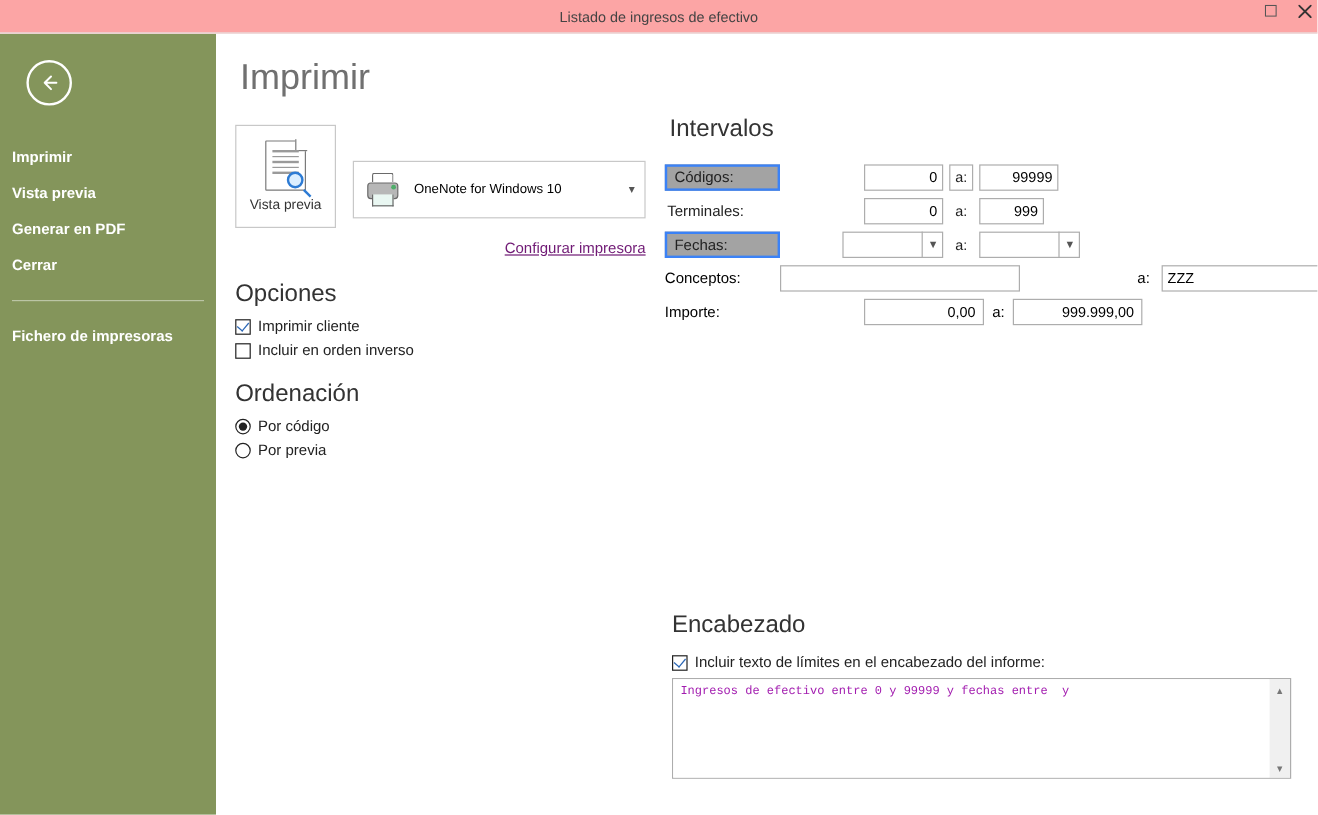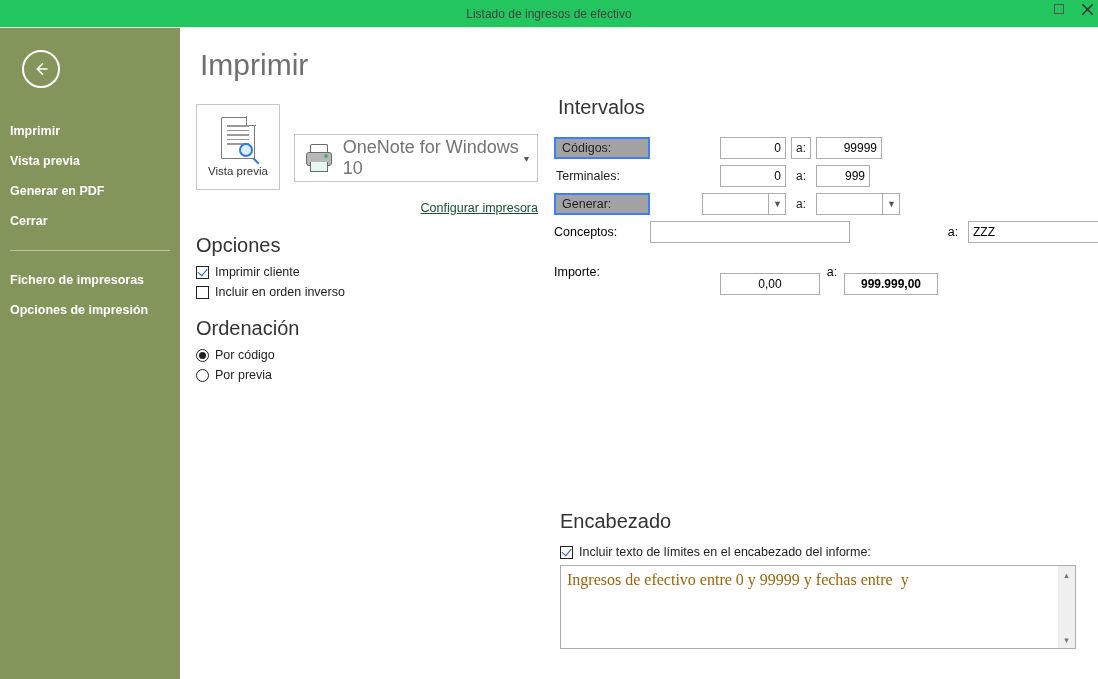--- a/index.html
+++ b/index.html
@@ -1,18 +1,18 @@
 <!DOCTYPE html>
 <html><head>
 <meta charset="utf-8">
 <style>
   * { box-sizing: border-box; margin: 0; padding: 0; font-family: "Segoe UI", Arial, sans-serif; }
   body { width: 1098px; height: 679px; background: #fff; overflow: hidden; position: relative; }
 
-  .titlebar { height: 28px; background: #22c55e; border-bottom: 1px solid #e6e6e6; display: flex; align-items: center; justify-content: center; position: relative; }
+  .titlebar { height: 28px; background: #fca5a5; border-bottom: 1px solid #e6e6e6; display: flex; align-items: center; justify-content: center; position: relative; }
   .titlebar .title { font-size: 12px; color: #444; }
   .win-controls { position: absolute; right: 4px; top: 2px; display: flex; gap: 14px; }
   .win-btn { width: 14px; height: 14px; display: flex; align-items: center; justify-content: center; font-size: 13px; color: #333; cursor: pointer; }
 
   .app { display: flex; height: calc(679px - 28px); }
 
   .sidebar { width: 180px; background: #84955b; color: #fff; padding-top: 16px; }
   .back-circle { width: 38px; height: 38px; border: 2px solid #fff; border-radius: 50%; display: flex; align-items: center; justify-content: center; margin: 6px 0 28px 22px; cursor: pointer; }
   .back-circle svg { width: 18px; height: 18px; }
   .menu-item { padding: 8px 10px; font-size: 12.5px; font-weight: 600; cursor: pointer; }
@@ -36,25 +36,25 @@
   .preview-btn .mag-circle { width: 14px; height: 14px; border: 2px solid #2d7bd4; border-radius: 50%; background: #dbeeff; position: absolute; }
   .preview-btn .mag-handle { width: 2px; height: 8px; background: #2d7bd4; position: absolute; right: 2px; bottom: -2px; transform: rotate(-45deg); }
   .preview-btn .caption { font-size: 11.5px; color: #333; margin-top: 6px; }
 
   .printer-select { height: 48px; border: 1px solid #c8c8c8; width: 244px; margin-left: 14px; margin-top: 30px; display: flex; align-items: center; padding: 4px 8px; cursor: pointer; position: relative; }
   .printer-icon { width: 32px; height: 28px; margin-right: 10px; position: relative; }
   .printer-top { position:absolute; left:7px; top:0; width:18px; height:8px; border:1.5px solid #6a6a6a; border-bottom:none; border-radius:2px 2px 0 0; background:#fff; }
   .printer-body { position:absolute; left:3px; top:8px; width:26px; height:14px; background:#b7b7b7; border:1.5px solid #6a6a6a; border-radius:3px; }
   .printer-out { position:absolute; left:7px; top:18px; width:18px; height:10px; border:1.5px solid #6a6a6a; border-top:none; background:#e9f7f2; }
   .printer-light { position:absolute; right:5px; top:10px; width:4px; height:4px; background:#4fae6a; border-radius:50%; }
-  .printer-name { font-size: 18px; color: #737373; }
+  .printer-name { font-size: 11px; color: #000000; }
   .printer-caret { position: absolute; right: 8px; color: #555; font-size: 10px; }
 
   .config-print { text-align: right; margin-top: 8px; }
-  .config-print span { font-size: 12.5px; color: #14532d; text-decoration: underline; cursor: pointer; }
+  .config-print span { font-size: 12.5px; color: #701a75; text-decoration: underline; cursor: pointer; }
 
   .section-title { font-size: 20px; font-weight: 400; color: #333; margin: 18px 0 8px 0; }
   .right-col .section-title { margin-top: -8px; margin-bottom: 18px; margin-left: 4px; }
 
   .chk-line, .radio-line { display: flex; align-items: center; font-size: 12.5px; color: #222; margin: 6px 0; cursor: pointer; }
   .chk { width: 13px; height: 13px; border: 1px solid #222; margin-right: 6px; display: inline-flex; align-items: center; justify-content: center; background: #fff; }
   .chk.checked::after { content: ""; width: 8px; height: 5px; border-left: 1.6px solid #2a66b5; border-bottom: 1.6px solid #2a66b5; transform: rotate(-50deg); position: relative; top: -1px; }
   .radio { width: 13px; height: 13px; border: 1px solid #222; border-radius: 50%; margin-right: 6px; display: inline-flex; align-items: center; justify-content: center; background: #fff; }
   .radio.checked::after { content: ""; width: 7px; height: 7px; background: #222; border-radius: 50%; }
 
@@ -68,28 +68,28 @@
   .intv .a-box { border: 1px solid #adadad; height: 22px; width: 20px; display: inline-flex; align-items: center; justify-content: center; background: #fff; margin: 0 auto; }
   .dropdown { position: relative; }
   .dropdown .caret { position: absolute; right: 0; top: 0; height: 100%; width: 18px; border-left: 1px solid #adadad; display: flex; align-items: center; justify-content: center; font-size: 9px; color: #555; pointer-events: none; }
   .dropdown input { padding-right: 20px; }
 
   .conceptos-row { display: grid; grid-template-columns: 96px 288px 30px 1fr; column-gap: 0; align-items: center; margin-top: 6px; font-size: 12.5px; }
   .conceptos-row input { height: 22px; border: 1px solid #adadad; font-size: 12px; padding: 0 4px; font-family: inherit; }
   .conceptos-row .a { text-align: center; }
 
   .importe-row { display: grid; grid-template-columns: 96px 170px 24px 110px; align-items: center; margin-top: 6px; font-size: 12.5px; }
-  .importe-row input { height: 22px; border: 1px solid #adadad; font-size: 12px; padding: 0 6px; text-align: center; font-family: inherit; margin-top: 24px; }
+  .importe-row input { height: 22px; border: 1px solid #adadad; font-size: 12px; padding: 0 6px; text-align: right; font-family: inherit; }
   .importe-row .a { text-align: center; }
 
   
   .encabezado { position: absolute; left: 560px; top: 492px; width: 520px; }
   .encabezado .section-title { margin-bottom: 12px; }
   .enc-textarea { width: 516px; height: 84px; border: 1px solid #adadad; position: relative; }
-  .enc-textarea textarea { width: calc(100% - 17px); height: 100%; border: none; outline: none; resize: none; font-size: 16px; font-family: Liberation Serif, serif; padding: 5px 6px; color: #a16207; }
+  .enc-textarea textarea { width: calc(100% - 17px); height: 100%; border: none; outline: none; resize: none; font-size: 10px; font-family: Liberation Mono, monospace; padding: 5px 6px; color: #a21caf; }
   .enc-scroll { position: absolute; right: 0; top: 0; width: 17px; height: 100%; background: #f0f0f0; display: flex; flex-direction: column; justify-content: space-between; }
   .enc-scroll .sbtn { height: 17px; display: flex; align-items: center; justify-content: center; font-size: 9px; color: #777; }
 </style>
 </head>
 <body>
 
 <div class="titlebar">
   <span class="title">Listado de ingresos de efectivo</span>
   <div class="win-controls">
     <div class="win-btn">
@@ -112,21 +112,20 @@
       <svg viewBox="0 0 24 24">
           <path d="M14 5 L7 12 L14 19 M7 12 L20 12" fill="none" stroke="#fff" stroke-width="2.2" stroke-linecap="round" stroke-linejoin="round"></path>
         </svg>
     </div>
     <div class="menu-item">Imprimir</div>
     <div class="menu-item">Vista previa</div>
     <div class="menu-item">Generar en PDF</div>
     <div class="menu-item">Cerrar</div>
     <div class="menu-divider"></div>
     <div class="menu-item">Fichero de impresoras</div>
-    <div class="menu-item">Opciones de impresión</div>
   </div>
 
   <div class="content">
     <div class="page-title">Imprimir</div>
 
     <div class="top-row">
       <div class="left-col">
         <div class="preview-printer">
           <div class="preview-btn">
             <div class="file-icon">
@@ -192,21 +191,21 @@
           <input type="text" class="num" style="width: 66px; justify-self: end;" value="0">
           <div class="a"><span class="a-box">a:</span></div>
           <input type="text" class="num" style="width: 66px; padding-left: 21px;" value="99999">
 
           <div class="lbl">Terminales:</div>
           <input type="text" class="num" style="width: 66px; justify-self: end;" value="0">
           <div class="a">a:</div>
           <input type="text" class="num" style="width: 54px;" value="999">
 
           <div class="boxlbl">
-              <span>Generar:</span>
+              <span>Fechas:</span>
             </div>
           <div class="dropdown" style="width:84px; justify-self:end;">
             <input type="text" value="" style="">
             <span class="caret">▼</span>
           </div>
           <div class="a">a:</div>
           <div class="dropdown" style="width:84px;">
             <input type="text" value="" style="">
             <span class="caret">▼</span>
           </div>
@@ -216,21 +215,21 @@
           <div class="lbl">Conceptos:</div>
           <input type="text" style="width: 200px;" value="">
           <div class="a">a:</div>
           <input type="text" style="width: 170px;" value="ZZZ">
         </div>
 
         <div class="importe-row">
           <div class="lbl">Importe:</div>
           <input type="text" style="width: 100px; justify-self: end;" value="0,00">
           <div class="a">a:</div>
-          <input type="text" style="width: 94px; font-weight: bold;" value="999.999,00">
+          <input type="text" style="width: 108px;" value="999.999,00">
         </div>
       </div>
     </div>
   </div>
 </div>
 
 <div class="encabezado">
   <div class="section-title">Encabezado</div>
   <div class="chk-line">
     <span class="chk checked"></span>

